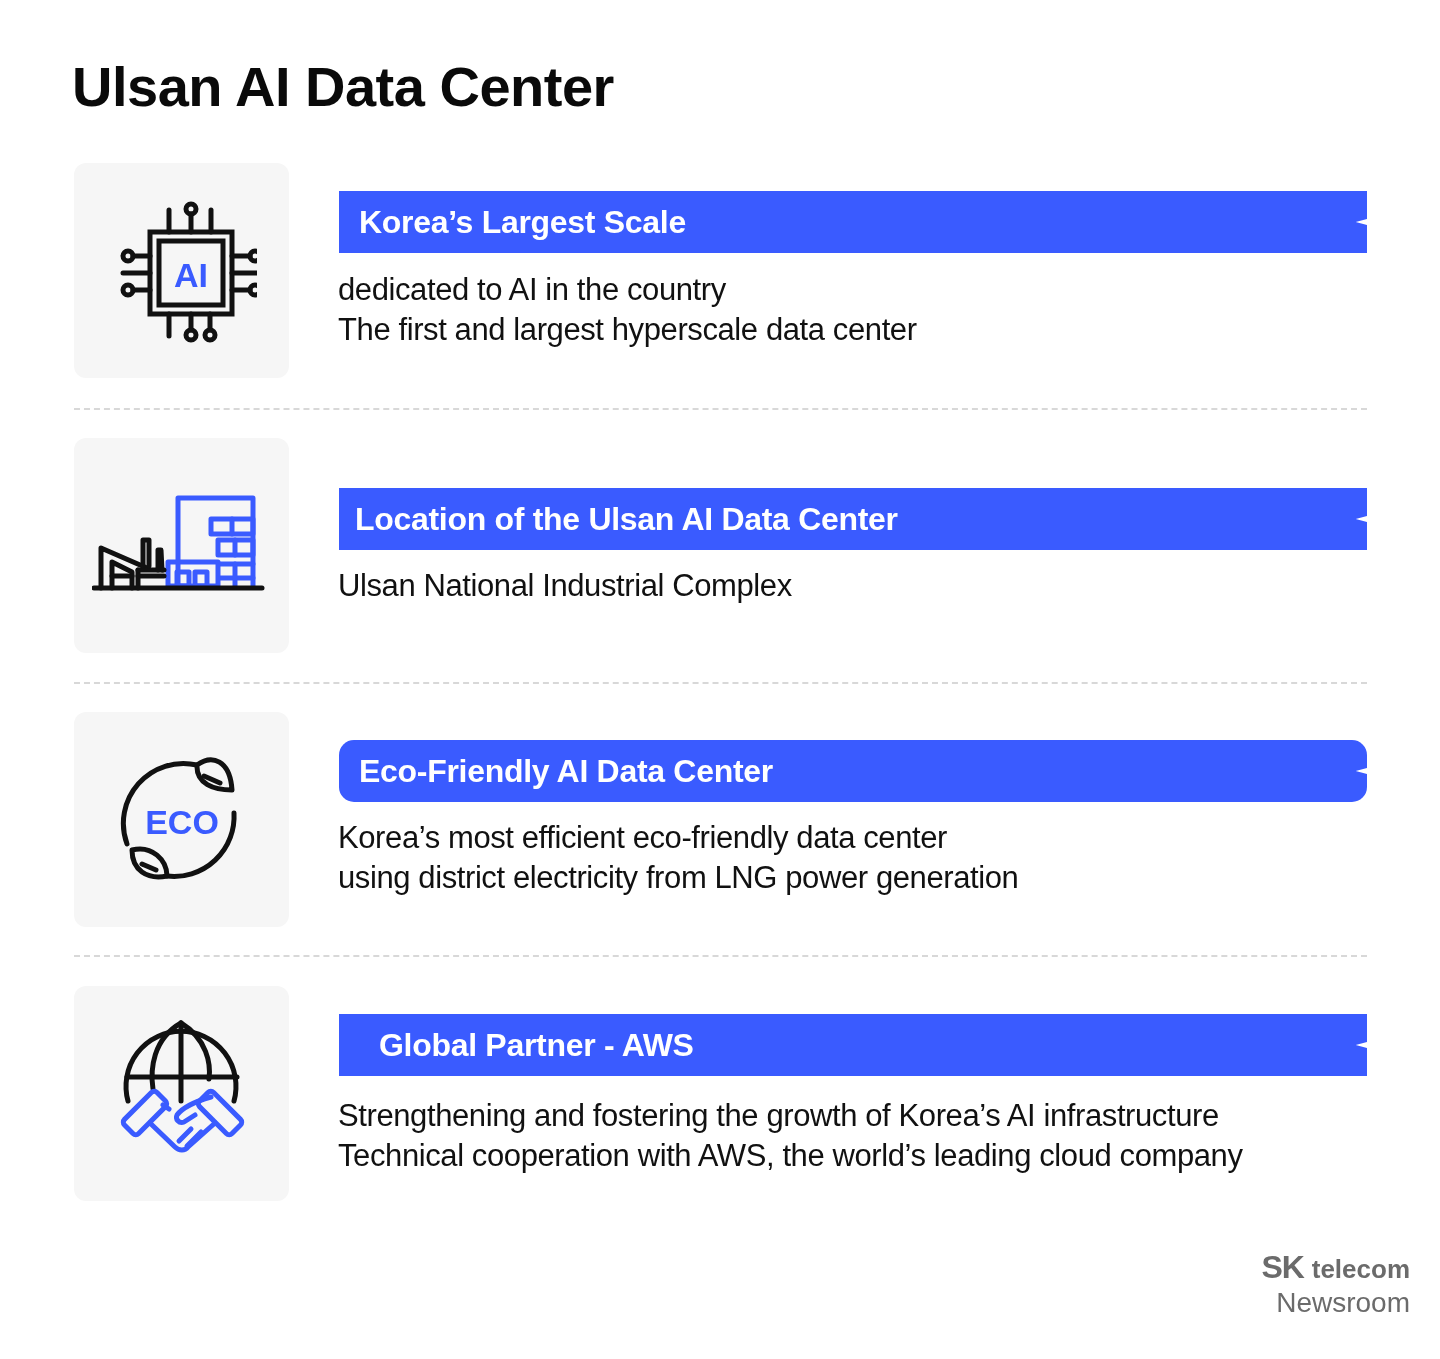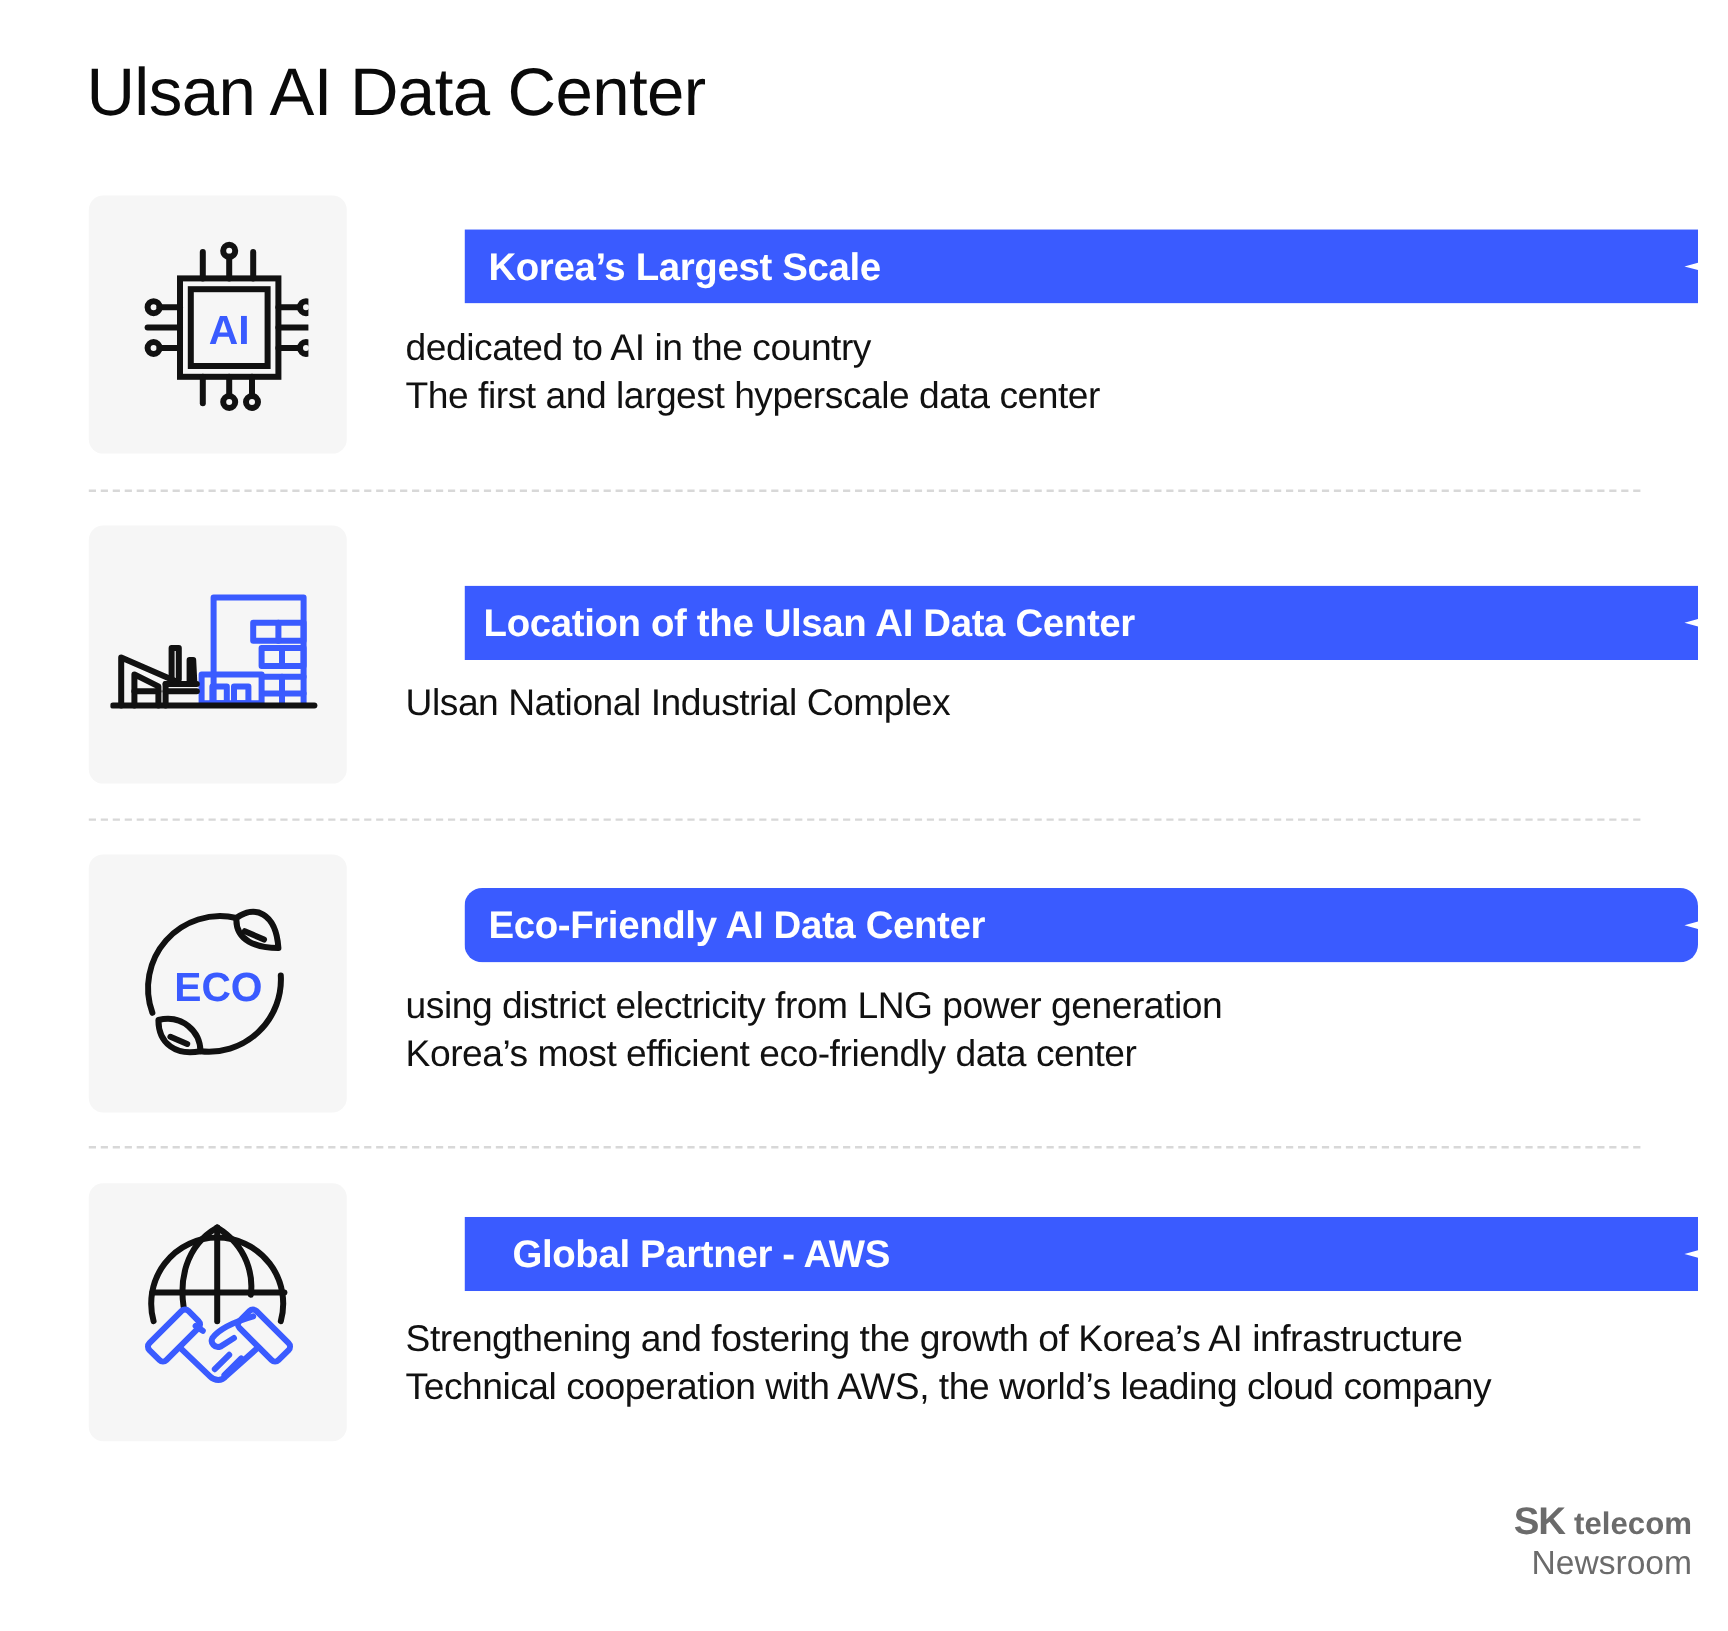--- a/index.html
+++ b/index.html
@@ -6,23 +6,23 @@
     html, body { width: 1440px; height: 1359px; background: #ffffff; }
     body {
       position: relative;
       font-family: "Liberation Sans", "DejaVu Sans", sans-serif;
       color: #111111;
       overflow: hidden;
     }
     .page-title {
       position: absolute;
       left: 72px;
-      top: 42px;
+      top: 52px;
       font-size: 56px;
-      font-weight: 400;
+      font-weight: 700;
       letter-spacing: -0.5px;
       color: #0a0a0a;
       line-height: 70px;
     }
     .row {
       position: absolute;
       left: 74px;
       width: 1293px;
       height: 215px;
     }
@@ -45,21 +45,20 @@
       width: 1028px;
       height: 62px;
       background: #3a5bff;
       color: #ffffff;
       font-size: 32px;
       font-weight: 700;
       line-height: 62px;
       padding-left: 20px;
       letter-spacing: -0.3px;
       clip-path: polygon(0 0, 100% 0, 100% 45%, 98.9% 50%, 100% 55%, 100% 100%, 0 100%);
-      margin-left: 48px;
     }
     .desc {
       position: absolute;
       left: 264px;
       font-size: 31px;
       line-height: 40px;
       color: #111111;
       letter-spacing: -0.4px;
       white-space: nowrap;
     }
@@ -175,22 +174,22 @@
         <path d="M 85 15 C 100 4 118 10 120 40 C 102 40 84 34 85 15 Z"></path>
         <line x1="92" y1="26" x2="108" y2="33"></line>
         <path d="M 20 100 C 40 95 55 110 55 126 C 35 130 20 120 20 100 Z"></path>
         <line x1="30" y1="114" x2="44" y2="120"></line>
       </g>
       <text x="70" y="84" text-anchor="middle" font-family="Liberation Sans, sans-serif" font-weight="700" font-size="34" fill="#3a5bff">ECO</text>
     </svg>
   </div>
   <h2 class="heading-bar" style="top:28px;border-radius:15px;">Eco-Friendly AI Data Center</h2>
   <p class="desc" style="top:106px;">
+    <span style="display:block">Korea’s most efficient eco-friendly data center</span>
     <span style="display:block">using district electricity from LNG power generation</span>
-    <span style="display:block">Korea’s most efficient eco-friendly data center</span>
   </p>
 </section>
 
 <div class="divider" style="top:955px;"></div>
 
 <section class="row" style="top:986px;">
   <div class="icon-box">
     <svg width="130" height="150" viewBox="0 0 130 150">
       <g fill="none" stroke="#111" stroke-width="5" stroke-linecap="round">
         <path d="M 11 82 A 55 55 0 1 1 117 82"></path>

